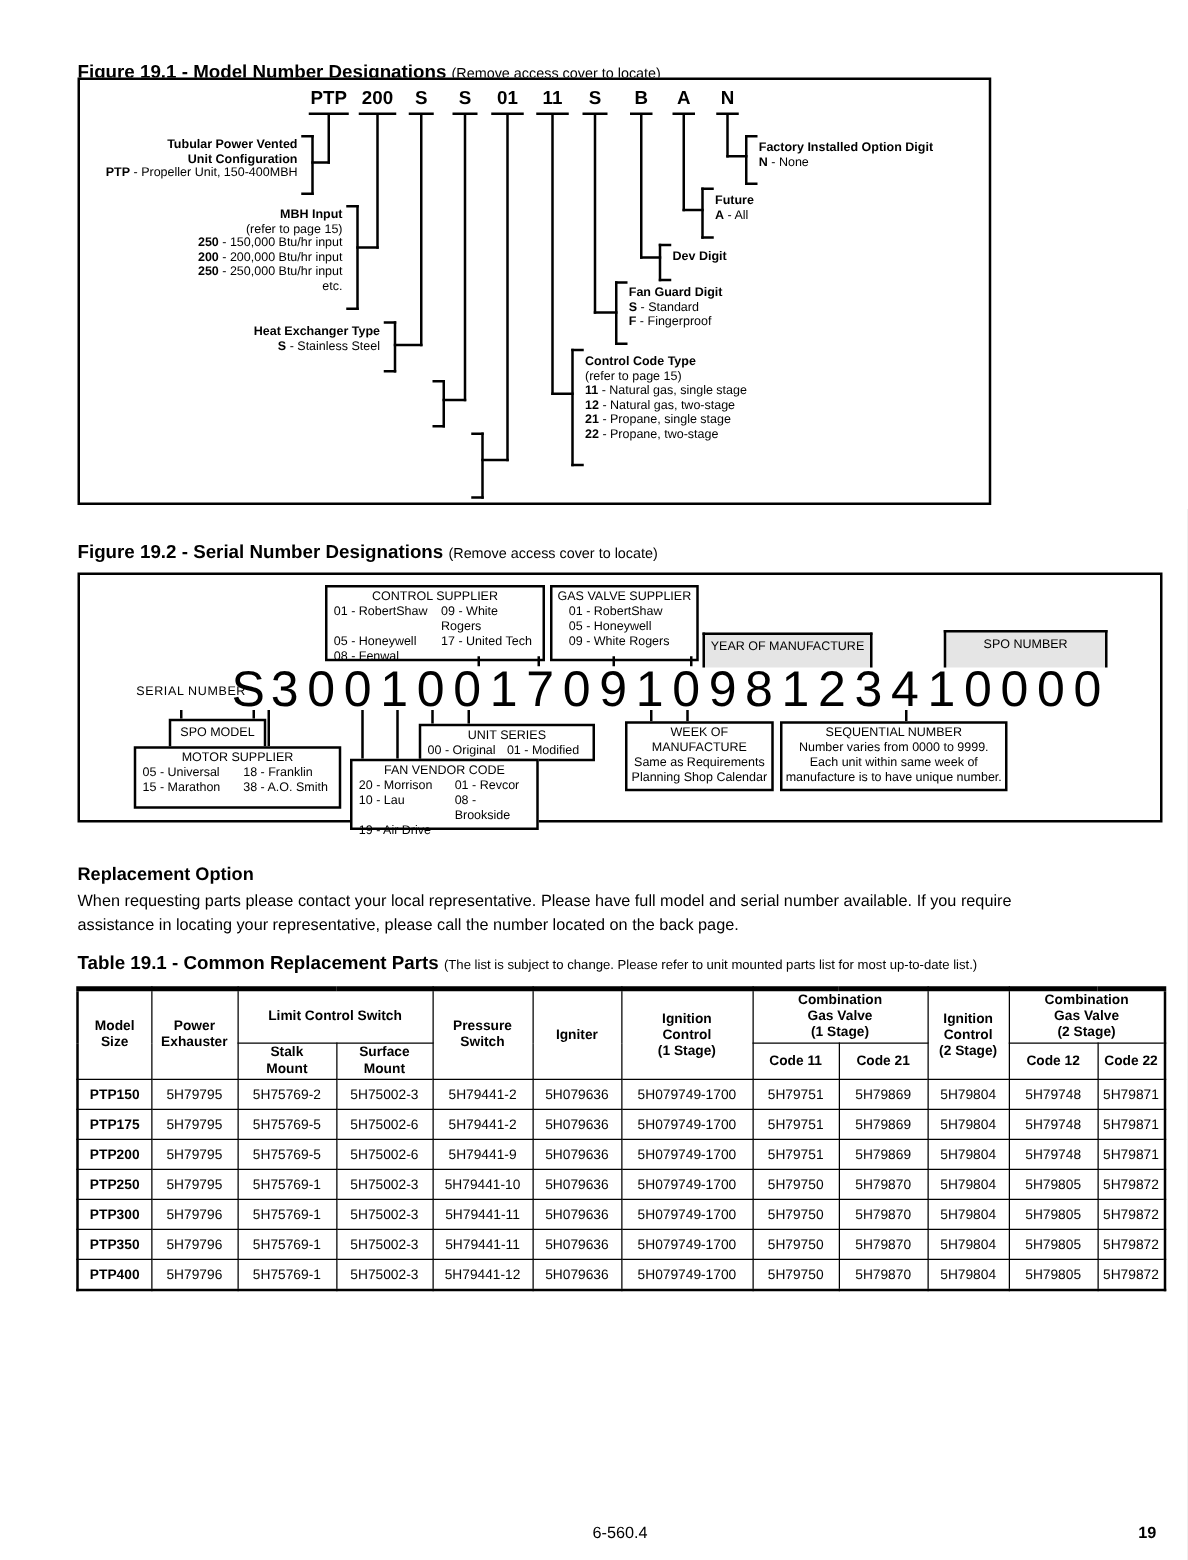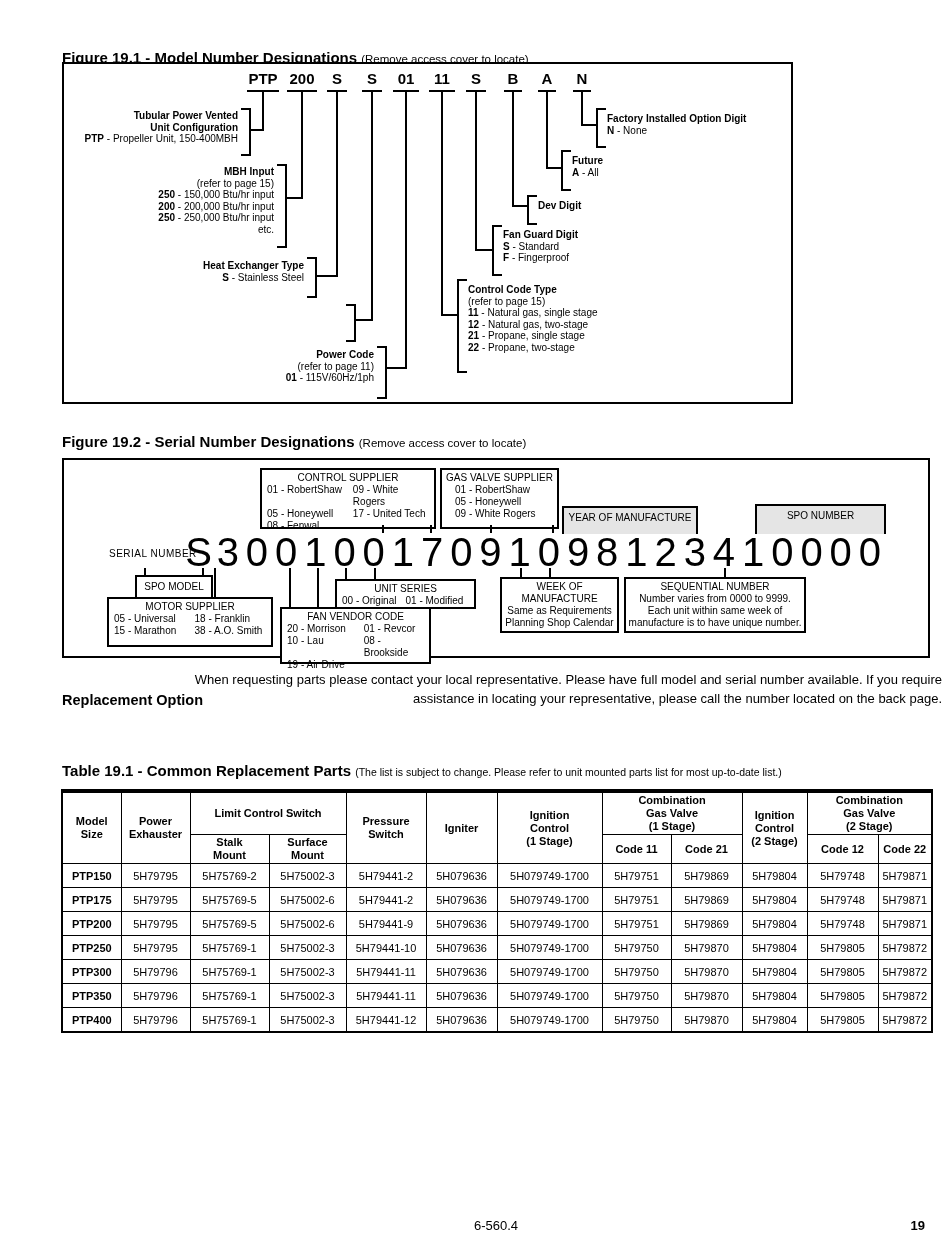--- a/index.html
+++ b/index.html
@@ -131,25 +131,20 @@
       <div><b></b><span>(refer to page 15)</span></div>
       <div><b>250</b><span> - 150,000 Btu/hr input</span></div>
       <div><b>200</b><span> - 200,000 Btu/hr input</span></div>
       <div><b>250</b><span> - 250,000 Btu/hr input</span></div>
       <div><b></b><span>etc.</span></div>
     </div>
     <div class="lab l" style="left:0;width:240px;top:196px;">
       <div><b>Heat Exchanger Type</b><span></span></div>
       <div><b>S</b><span> - Stainless Steel</span></div>
     </div>
-    <div class="lab l" style="left:0;width:310px;top:285px;">
-      <div><b>Power Code</b><span></span></div>
-      <div><b></b><span>(refer to page 11)</span></div>
-      <div><b>01</b><span> - 115V/60Hz/1ph</span></div>
-    </div>
 
     <div class="lab" style="left:543px;top:49px;">
       <div><b>Factory Installed Option Digit</b><span></span></div>
       <div><b>N</b><span> - None</span></div>
     </div>
     <div class="lab" style="left:508px;top:91px;">
       <div><b>Future</b><span></span></div>
       <div><b>A</b><span> - All</span></div>
     </div>
     <div class="lab" style="left:474px;top:136px;">
@@ -303,21 +298,21 @@
     </div>
     <div class="f2box" style="left:560px;top:117px;width:178px;height:52px;">
       <div class="ttl">SEQUENTIAL NUMBER</div>
       <div class="ttl pre" style="padding-top:0;">Number varies from 0000 to 9999.
 Each unit within same week of
 manufacture is to have unique number.</div>
     </div>
   </div>
 
   <div class="abs h2" style="left:62px;top:692px;">Replacement Option</div>
-  <div class="abs bodytxt pre" style="left:62px;top:670px;width:880px;text-align:right;">When requesting parts please contact your local representative. Please have full model and serial number available. If you require
+  <div class="abs bodytxt pre" style="left:62px;top:711px;width:880px;">When requesting parts please contact your local representative. Please have full model and serial number available. If you require
 assistance in locating your representative, please call the number located on the back page.</div>
 
   <div class="abs figcap" style="left:62px;top:762px;">
     <span>Table 19.1 - Common Replacement Parts</span>
     <span class="note" style="font-size:10.5px;">(The list is subject to change. Please refer to unit mounted parts list for most up-to-date list.)</span>
   </div>
 
   <div class="abs" style="left:61px;top:789px;">
   <table class="parts">
     <colgroup>

